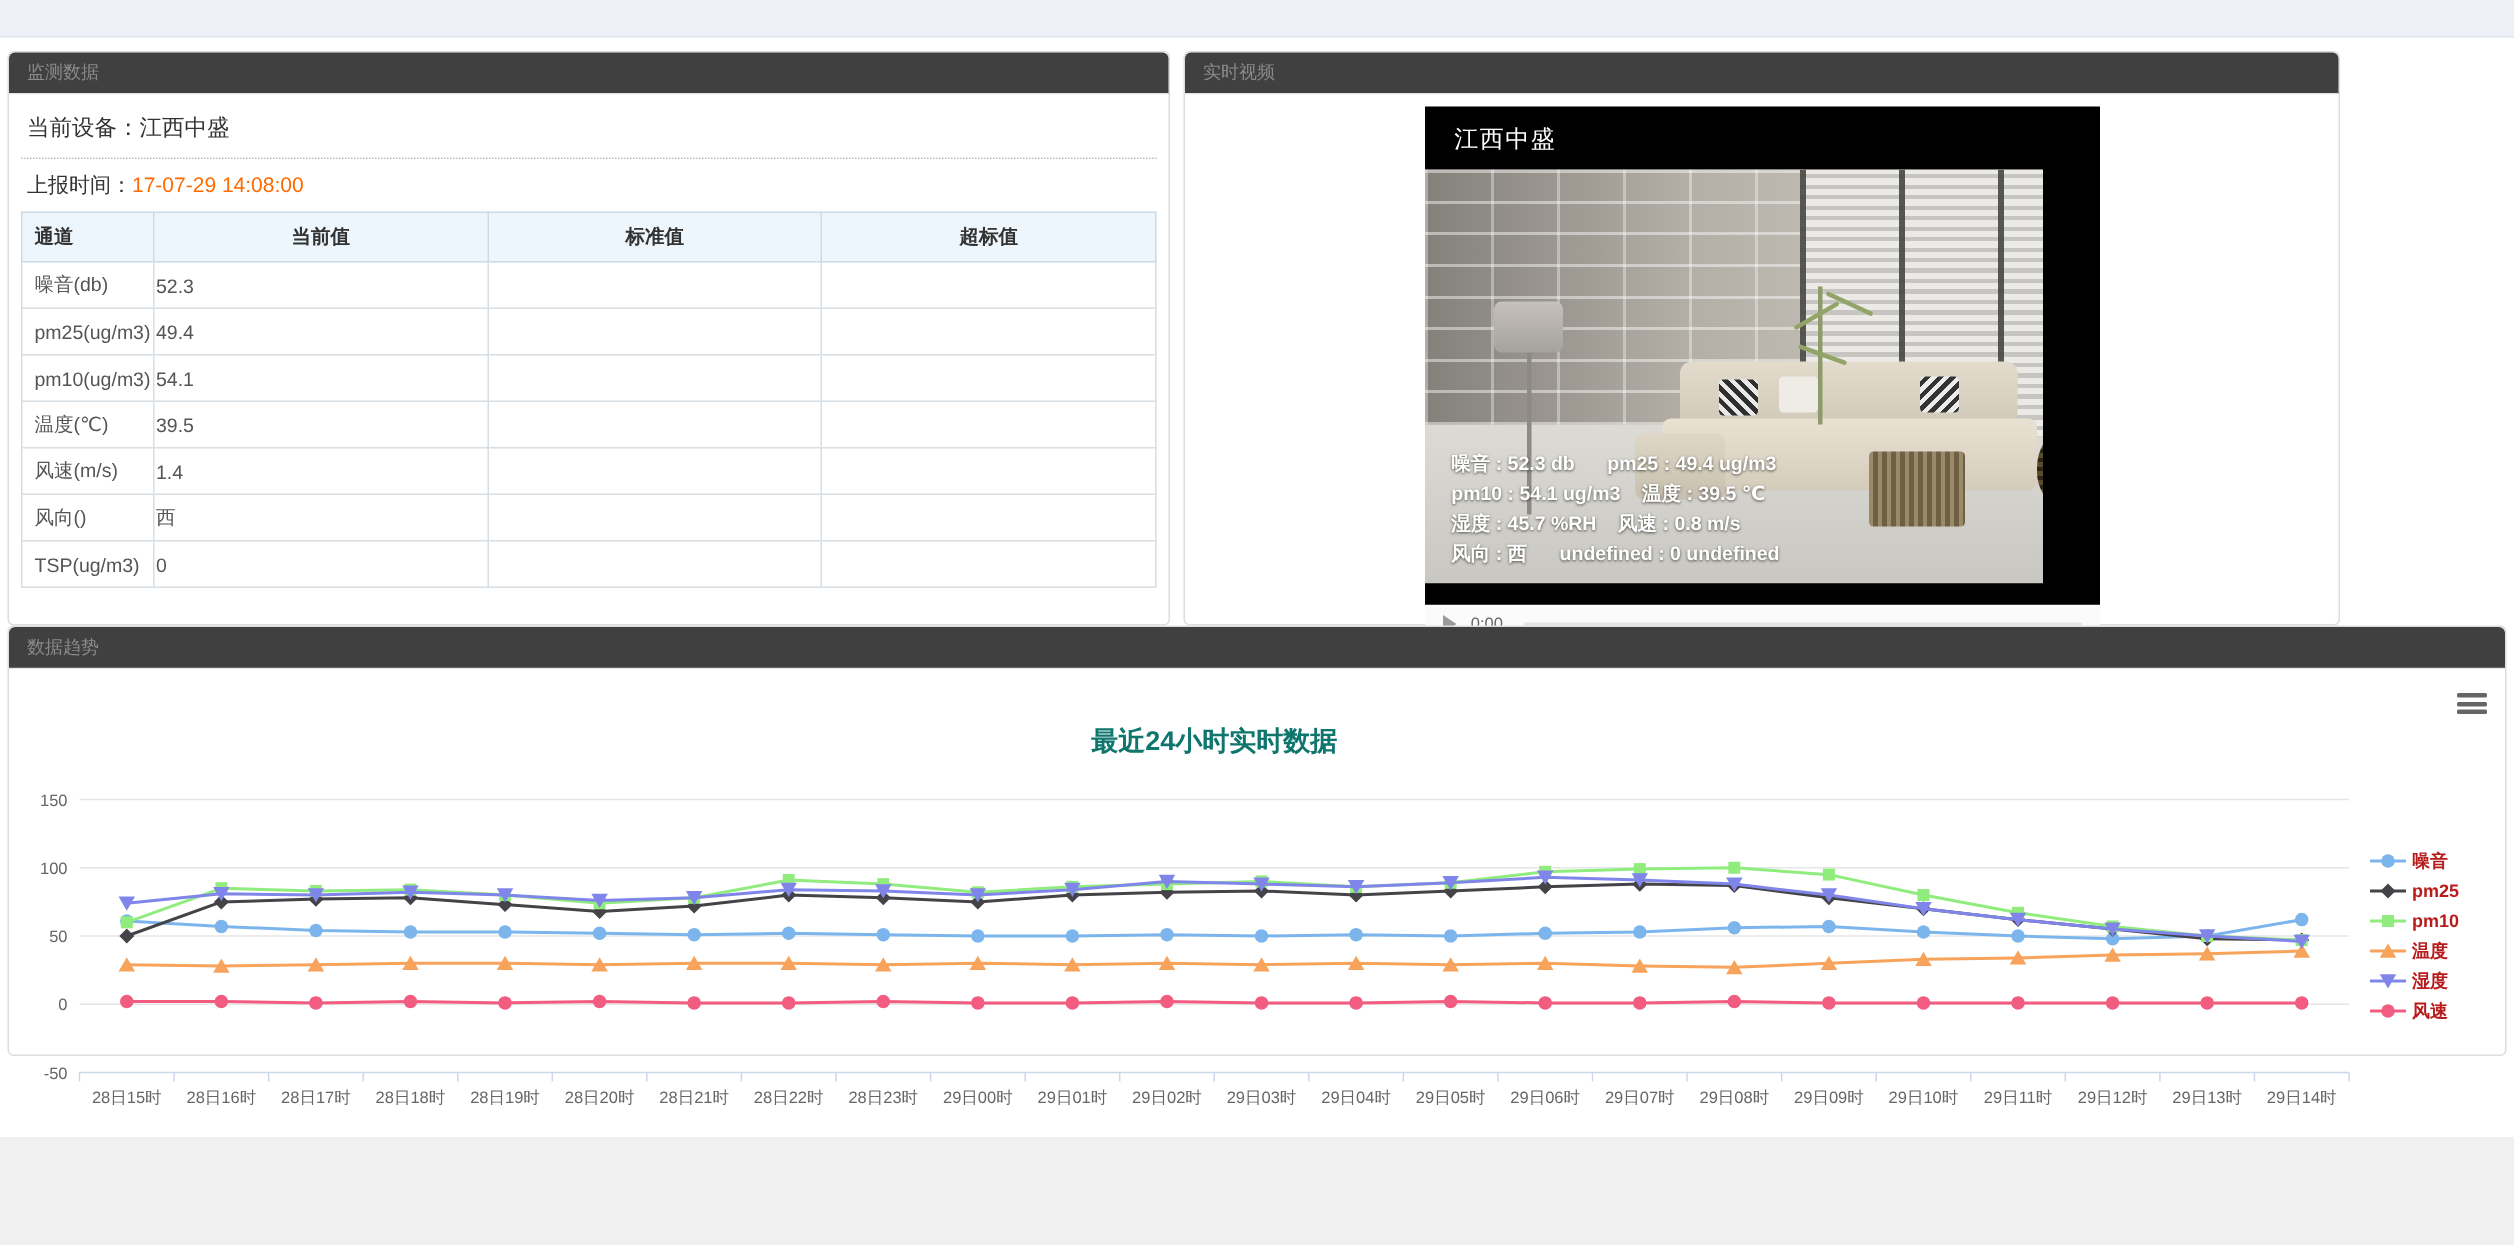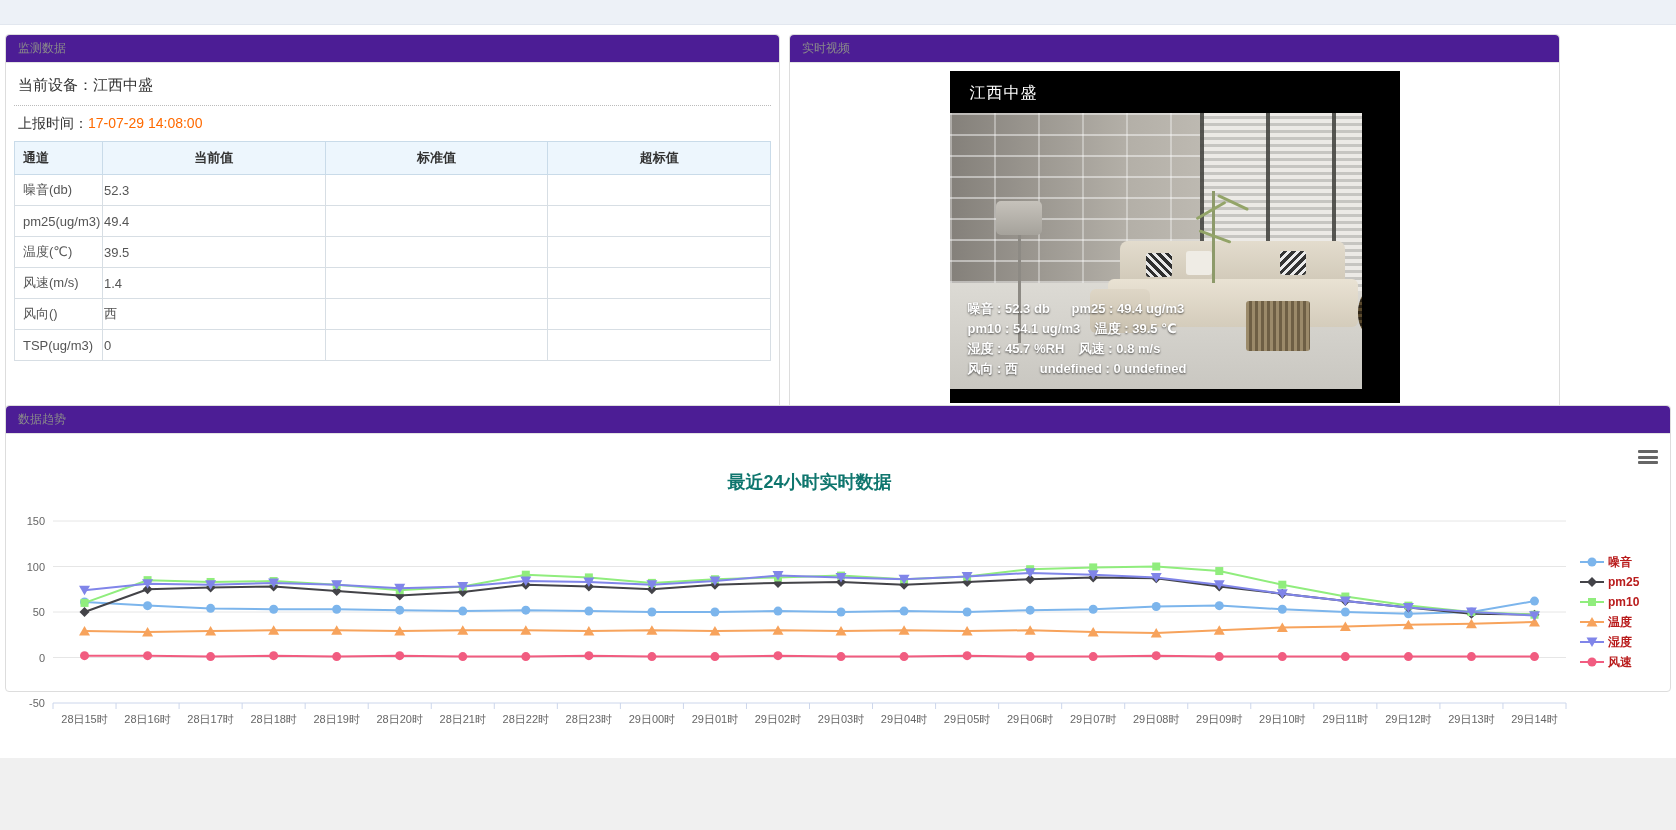--- a/index.html
+++ b/index.html
@@ -5,21 +5,21 @@
   html,body{margin:0;padding:0;}
   body{
     width:1676px;height:830px;position:relative;background:#ffffff;
     font-family:"Liberation Sans","DejaVu Sans",sans-serif;
     -webkit-font-smoothing:antialiased;overflow:hidden;
   }
   .top-strip{position:absolute;left:0;top:0;width:1676px;height:24px;background:#edf1f7;border-bottom:1px solid #e2e7ef;}
   .bottom-strip{position:absolute;left:0;top:758px;width:1676px;height:72px;background:#f0f0f0;}
 
   .panel{position:absolute;background:#fff;border:1px solid #ddd;border-radius:4px;box-sizing:border-box;}
-  .panel-header{height:27px;line-height:27px;background:#4c1d95;border-bottom:1px solid #e3e3e3;
+  .panel-header{height:27px;line-height:27px;background:#404040;border-bottom:1px solid #e3e3e3;
     color:#8a8a8a;font-size:12px;padding:0 12px;border-radius:4px 4px 0 0;}
 
   
   #panel-monitor{left:5px;top:34px;width:775px;height:383px;}
   .monitor-body{padding:4px 8px 0 8px;}
   .device-line{font-size:15px;color:#333;padding:9px 4px 10px 4px;border-bottom:1px dotted #bbb;}
   .report-line{font-size:14px;color:#333;padding:9px 4px 8px 4px;}
   .report-line .time{color:#ff6a00;}
   table.monitor{width:100%;border-collapse:collapse;font-size:13px;color:#555;table-layout:fixed;}
   table.monitor th{background:#edf6fd;border:1px solid #c9dbe9;color:#333;font-weight:bold;height:30px;text-align:center;}
@@ -65,21 +65,21 @@
   .vase.v2{left:412px;top:216px;width:24px;height:40px;border-radius:50% 50% 45% 45%;}
   .video-overlay{position:absolute;left:18px;bottom:10px;color:#fff;font-size:13px;font-weight:bold;
     line-height:20px;white-space:pre;text-shadow:0 1px 2px rgba(0,0,0,.65);}
   .video-bottombar{position:absolute;left:0;bottom:0;width:450px;height:14px;background:#000;}
   .video-controls{width:450px;height:22px;margin:2px auto 0 auto;display:flex;align-items:center;background:#fbfbfb;}
   .play-button{width:0;height:0;border-left:9px solid #9a9a9a;border-top:6px solid transparent;border-bottom:6px solid transparent;margin-left:12px;cursor:pointer;}
   .video-time{font-size:11px;color:#666;margin-left:10px;}
   .video-track{flex:1;height:2px;background:#e3e3e3;margin:0 12px 0 14px;border-radius:1px;}
 
   
-  #panel-trend{left:5px;top:405px;width:1666px;height:287px;}
+  #panel-trend{left:5px;top:417px;width:1666px;height:287px;}
   .trend-body{position:relative;width:1664px;height:302px;}
   #chart-title{position:absolute;left:47px;top:36px;width:1513px;text-align:center;font-size:18px;color:#0f766e;font-weight:bold;}
   #chart-menu{position:absolute;right:10px;top:14px;width:24px;height:18px;cursor:pointer;display:flex;flex-direction:column;justify-content:space-between;padding:2px;box-sizing:border-box;}
   #chart-menu span{display:block;height:3px;background:#666;border-radius:1px;}
   #chart-legend{position:absolute;right:6px;top:118px;width:84px;}
   .legend-item{display:flex;align-items:center;height:20px;cursor:pointer;}
   .legend-item svg{flex:0 0 24px;}
   .legend-item .lbl{font-size:12px;font-weight:bold;color:#b91c1c;margin-left:4px;}
   #chart-svg{position:absolute;left:0;top:0;}
 </style>
@@ -114,20 +114,26 @@
       <tbody id="monitor-rows">
           <tr>
             <td class="cl">噪音(db)</td>
             <td>52.3</td>
             <td></td>
             <td></td>
           </tr>
           <tr>
             <td class="cl">pm25(ug/m3)</td>
             <td>49.4</td>
+            <td></td>
+            <td></td>
+          </tr>
+          <tr>
+            <td class="cl">pm10(ug/m3)</td>
+            <td>54.1</td>
             <td></td>
             <td></td>
           </tr>
           <tr>
             <td class="cl">温度(℃)</td>
             <td>39.5</td>
             <td></td>
             <td></td>
           </tr>
           <tr>

